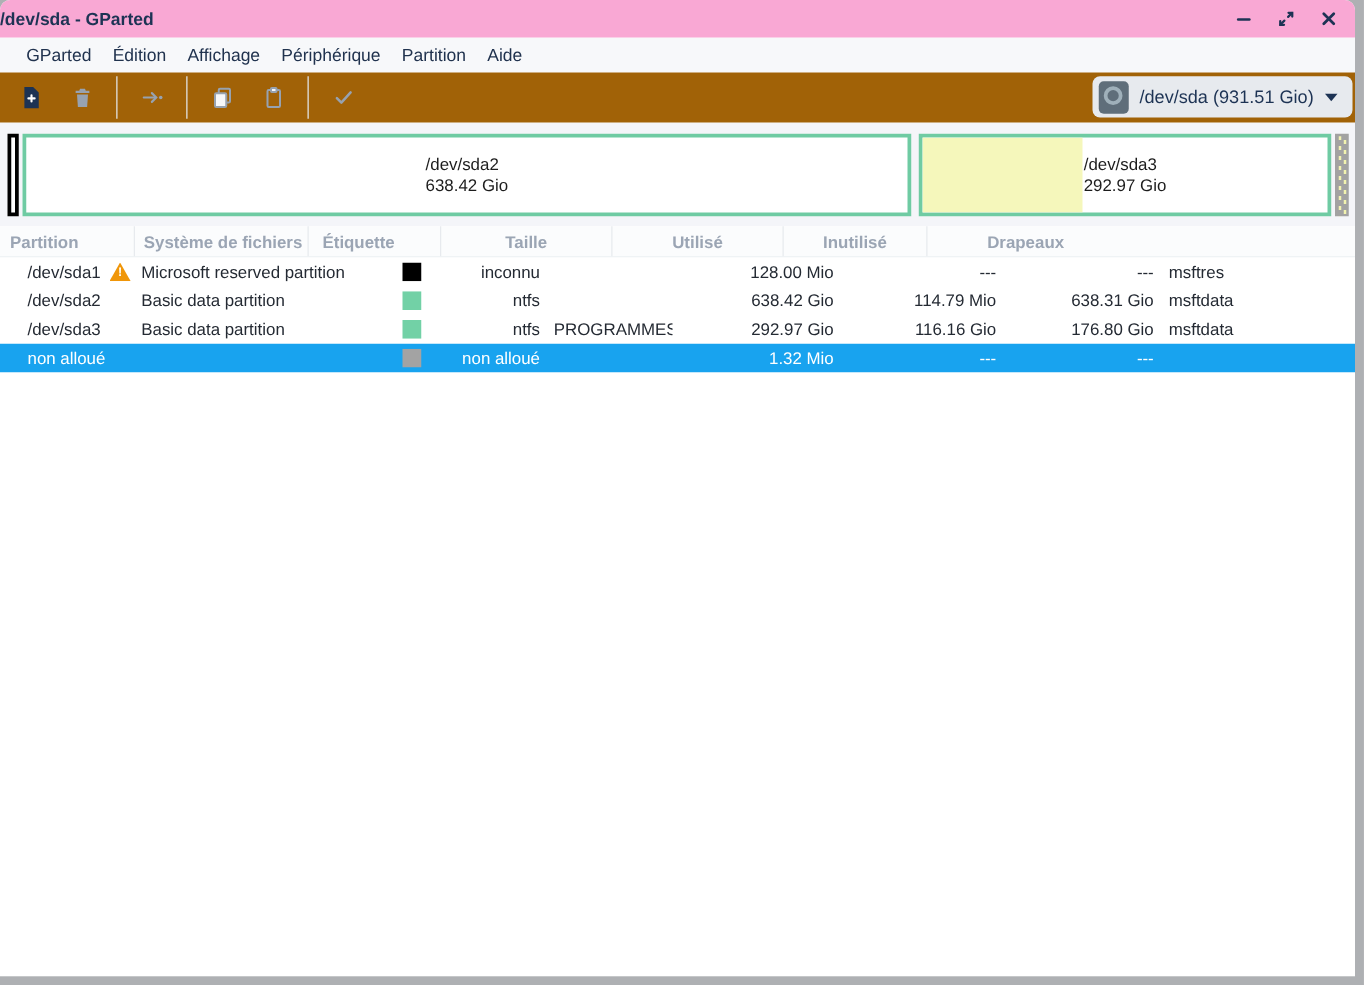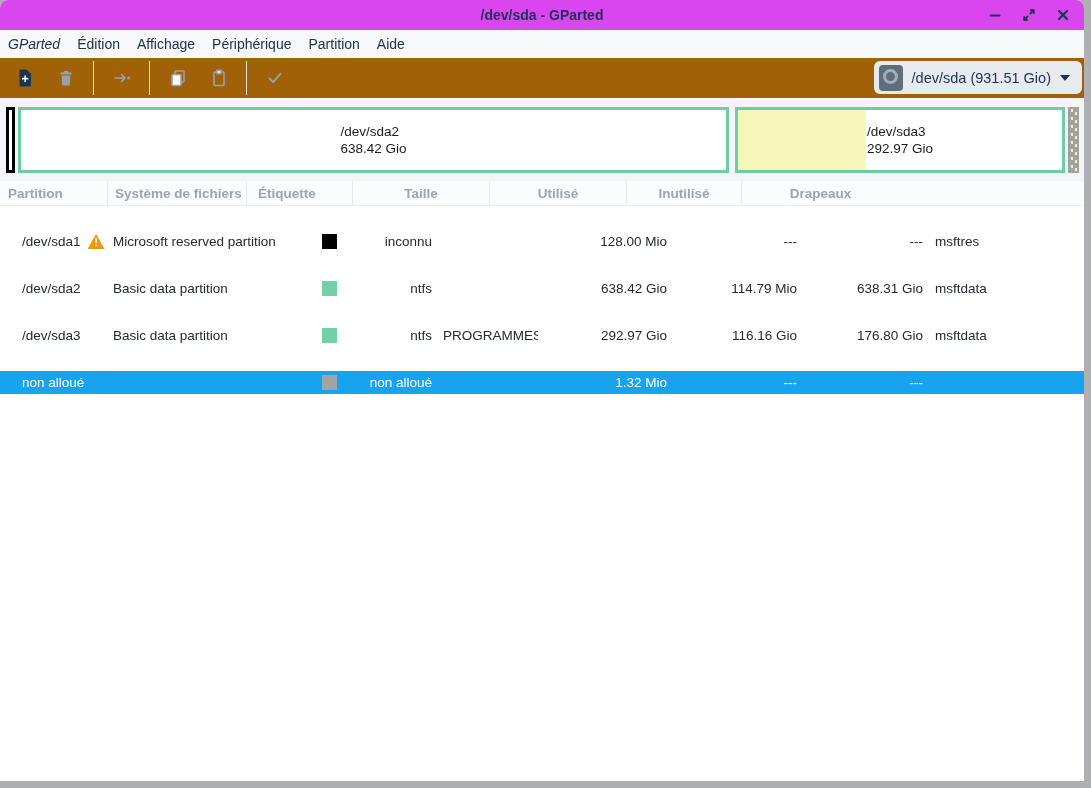--- a/index.html
+++ b/index.html
@@ -3,33 +3,33 @@
 <meta charset="utf-8">
 <style>
   * { box-sizing: border-box; margin: 0; padding: 0; }
   html,body { width:1091px; height:788px; overflow:hidden; background:#aeb0b3;
               font-family:"Liberation Sans", sans-serif; }
   .window { position:absolute; left:0; top:0; width:1084px; height:781px;
             background:#ffffff; border-radius:8px 8px 0 0; overflow:hidden;
             display:flex; flex-direction:column; }
 
   
-  .titlebar { height:30px; flex:none; background:#d946ef; position:relative;
-              display:flex; align-items:center; justify-content:center; }
+  .titlebar { height:30px; flex:none; background:#f9a8d4; position:relative;
+              display:flex; align-items:center; }
   .title { font-size:14px; font-weight:bold; color:#1d3354; }
   .win-controls { position:absolute; right:12px; top:0; height:30px;
                   display:flex; align-items:center; gap:16px; }
   .win-btn { width:18px; height:18px; display:flex; align-items:center;
              justify-content:center; cursor:default; }
 
   
   .menubar { height:28px; flex:none; background:#f7f8fa; display:flex;
              align-items:center; padding-left:8px; }
   .menu-item { font-size:14px; color:#20324e; padding:3px 8px; }
-  .menu-item:first-child { padding-left:0; margin-left:0;font-style:italic; }
+  .menu-item:first-child { padding-left:0; margin-left:13px; }
   .menubar .menu-item + .menu-item { margin-left:1px;text-align:right; }
 
   
   .toolbar { height:40px; flex:none; background:#a16207; display:flex;
              align-items:center; padding:0 4px; position:relative; }
   .tool-btn { width:41px; height:34px; display:flex; align-items:center;
               justify-content:center; }
   .tool-sep { width:1px; height:34px; background:#e3e6ea; margin:0 7px; }
   .device-combo { position:absolute; right:2px; top:3px; height:33px;
                   background:#e7eaee; border-radius:6px; display:flex;
@@ -65,21 +65,21 @@
                  background-repeat:no-repeat; }
 
   
   .grid-header { display:flex; height:25px; flex:none; background:#fbfcfd;
                  border-bottom:1px solid #eceff2; font-weight:bold;
                  font-size:13.5px; color:#9ba5b4; align-items:center; }
   .grid-header .cell { height:100%; display:flex; align-items:center;
                  border-right:1px solid #e7eaee; }
   .grid-header .cell:last-child { border-right:none; }
   .row { display:flex; height:23px; flex:none; align-items:center;
-         font-size:13.5px; color:#242a33; background:#fff;margin-top:24px; }
+         font-size:13.5px; color:#242a33; background:#fff; }
   .row.selected { background:#18a3ef; color:#ffffff; }
   .cell { flex:none; white-space:nowrap; overflow:hidden; }
   .c-part  { width:108px; padding-left:22px; display:flex; align-items:center; gap:7px; overflow:visible; }
   .grid-header .c-part { padding-left:8px; }
   .c-nom   { width:185px; padding-left:5px; }
   .c-fs    { width:139px; display:flex; align-items:center; padding-left:29px; padding-right:0; }
   .grid-header .c-fs { padding-left:7px; }
   .c-eti   { width:106px; padding-left:11px; }
   .c-taille{ width:137px; text-align:right; padding-right:8px; display:block; line-height:23px; }
   .c-util  { width:137px; text-align:right; padding-right:15px; display:block; line-height:23px; }

